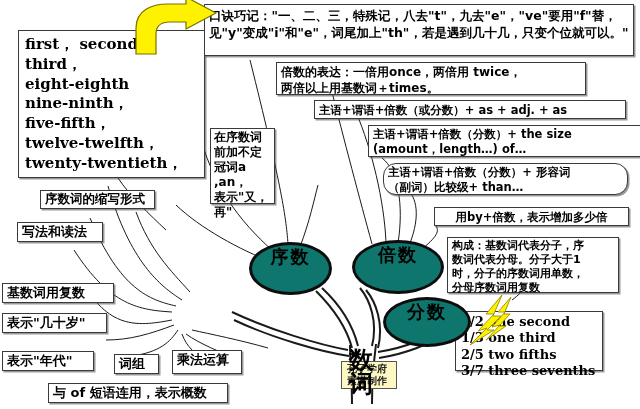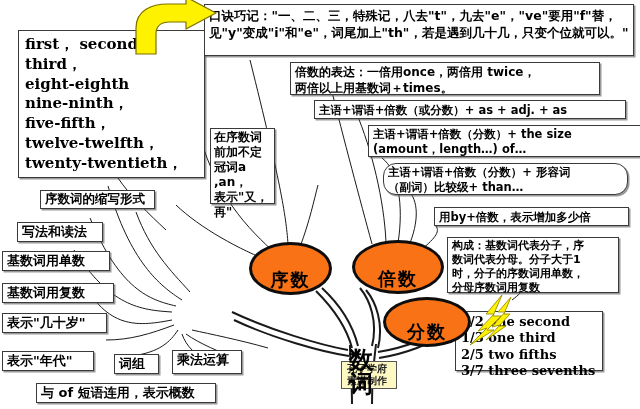--- a/index.html
+++ b/index.html
@@ -35,25 +35,25 @@
     padding: 1px 3px;
     white-space: pre-line;
     z-index: 5;
   }
   .cjk { font-family: "DejaVu Sans", "Liberation Sans", sans-serif; }
   .node {
     position: absolute;
     box-sizing: border-box;
     border: 3px solid #0d0d0d;
     border-radius: 50%;
-    background: #f97316;
+    background: #0f766e;
     color: #000000;
     font-weight: bold;
     display: flex;
-    align-items: flex-end;
+    align-items: flex-start;
     justify-content: center;
     letter-spacing: 2px;
     z-index: 6;
   }
   .root-label {
     position: absolute;
     color: #000000;
     font-weight: bold;
     line-height: 0.98;
     z-index: 6;
@@ -127,32 +127,32 @@
   <div class="box" style="left:18px; top:30px; width:187px; height:148px; font-size:15px; font-family:'DejaVu Serif','Liberation Serif',serif; line-height:1.32; padding:4px 6px;">first， second，
 third，
 eight-eighth
 nine-ninth，
 five-fifth，
 twelve-twelfth，
 twenty-twentieth，</div>
 
   <div class="box cjk" style="left:204px; top:4px; width:430px; height:52px; font-size:12.5px; line-height:1.38; padding:2px 4px; white-space:normal;">口诀巧记："一、二、三，特殊记，八去"t"，九去"e"，"ve"要用"f"替，见"y"变成"i"和"e"，词尾加上"th"，若是遇到几十几，只变个位就可以。"</div>
 
-  <div class="box cjk" style="left:290px; top:62px; width:310px; height:33px; font-size:12px; line-height:1.35; padding:1px 4px;">倍数的表达：一倍用once，两倍用 twice，
+  <div class="box cjk" style="left:276px; top:62px; width:310px; height:33px; font-size:12px; line-height:1.35; padding:1px 4px;">倍数的表达：一倍用once，两倍用 twice，
 两倍以上用基数词＋times。</div>
 
   <div class="box cjk" style="left:314px; top:100px; width:312px; height:19px; font-size:11.5px; line-height:1.4; padding:1px 4px;">主语+谓语+倍数（或分数）+ as + adj. + as</div>
 
   <div class="box cjk" style="left:348px; top:125px; width:288px; height:32px; font-size:11.5px; line-height:1.3; padding:1px 4px;margin-left:20px;">主语+谓语+倍数（分数）+ the size
 (amount，length…) of…</div>
 
   <div class="box cjk" style="left:383px; top:163px; width:245px; height:32px; font-size:11.5px; line-height:1.3; padding:1px 4px;border-radius:13px;">主语+谓语+倍数（分数）+ 形容词
 （副词）比较级+ than…</div>
 
-  <div class="box cjk" style="left:434px; top:207px; width:195px; height:19px; font-size:11.5px; line-height:1.4; padding:1px 4px;">用by+倍数，表示增加多少倍</div>
+  <div class="box cjk" style="left:434px; top:207px; width:195px; height:19px; font-size:11.5px; line-height:1.4; padding:1px 4px;text-align:center;">用by+倍数，表示增加多少倍</div>
 
   <div class="box cjk" style="left:447px; top:237px; width:172px; height:56px; font-size:11px; line-height:1.28; padding:1px 4px;">构成：基数词代表分子，序
 数词代表分母。分子大于1
 时，分子的序数词用单数，
 分母序数词用复数</div>
 
   <div class="box" style="left:455px; top:311px; width:148px; height:60px; font-size:13px; font-family:'DejaVu Serif','Liberation Serif',serif; line-height:1.25; padding:2px 5px;">1/2  one second
 1/3  one third
   2/5  two fifths
   3/7  three sevenths</div>
@@ -160,33 +160,32 @@
   <div class="box cjk" style="left:40px; top:190px; width:115px; height:19px; font-size:12.5px; padding:1px 4px;">序数词的缩写形式</div>
 
   <div class="box cjk" style="left:210px; top:128px; width:65px; height:76px; font-size:12px; line-height:1.25; padding:1px 3px;">在序数词
 前加不定
 冠词a ,an，
 表示"又，
 再"</div>
 
   <div class="box cjk" style="left:17px; top:222px; width:86px; height:20px; font-size:13px; padding:1px 4px;">写法和读法</div>
 
-  <div class="box cjk" style="left:2px; top:251px; width:108px; height:20px; font-size:13px; padding:1px 4px;">基数词用单数</div>
 
   <div class="box cjk" style="left:2px; top:283px; width:112px; height:20px; font-size:13px; padding:1px 4px;">基数词用复数</div>
 
   <div class="box cjk" style="left:2px; top:313px; width:105px; height:20px; font-size:13px; padding:1px 4px;">表示"几十岁"</div>
 
   <div class="box cjk" style="left:2px; top:351px; width:92px; height:20px; font-size:13px; padding:1px 4px;">表示"年代"</div>
 
   <div class="box cjk" style="left:114px; top:354px; width:45px; height:20px; font-size:13px; padding:1px 4px;">词组</div>
 
   <div class="box cjk" style="left:172px; top:350px; width:70px; height:24px; font-size:13px; padding:1px 4px;">乘法运算</div>
 
-  <div class="box cjk" style="left:36px; top:383px; width:180px; height:20px; font-size:13px; padding:1px 4px;">与 of 短语连用，表示概数</div>
+  <div class="box cjk" style="left:48px; top:383px; width:180px; height:20px; font-size:13px; padding:1px 4px;">与 of 短语连用，表示概数</div>
 
   <div class="node cjk" style="left:249px; top:242px; width:83px; height:53px; font-size:18px;">
     <span>序数</span>
   </div>
 
 
   <div class="node cjk" style="left:352px; top:240px; width:92px; height:54px; font-size:18px;">
     <span>倍数</span>
   </div>
 

